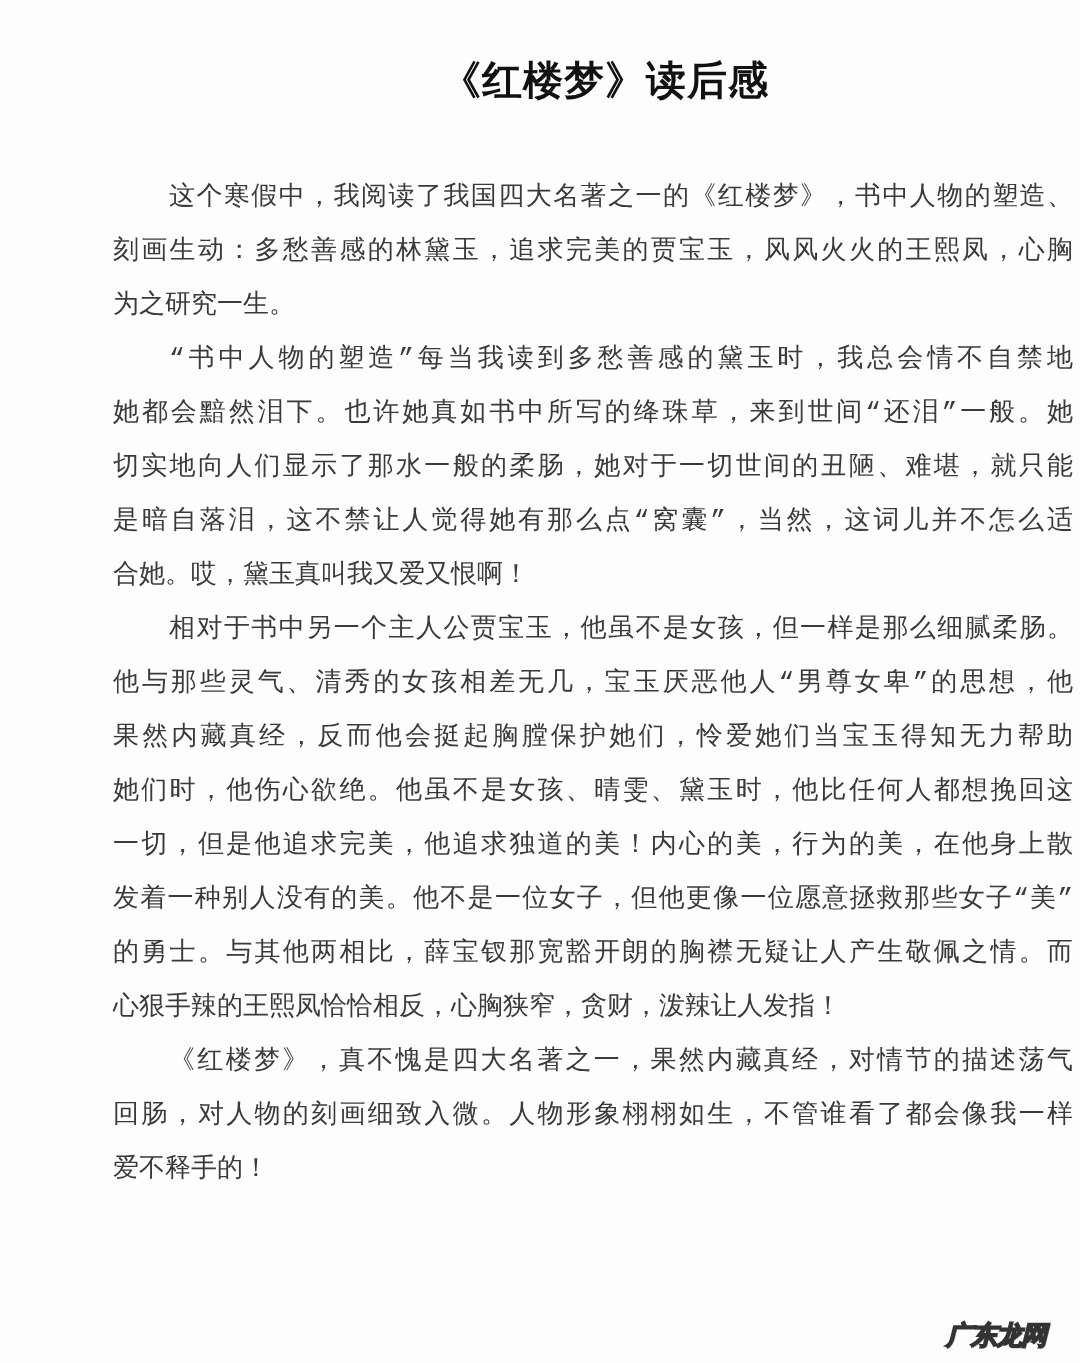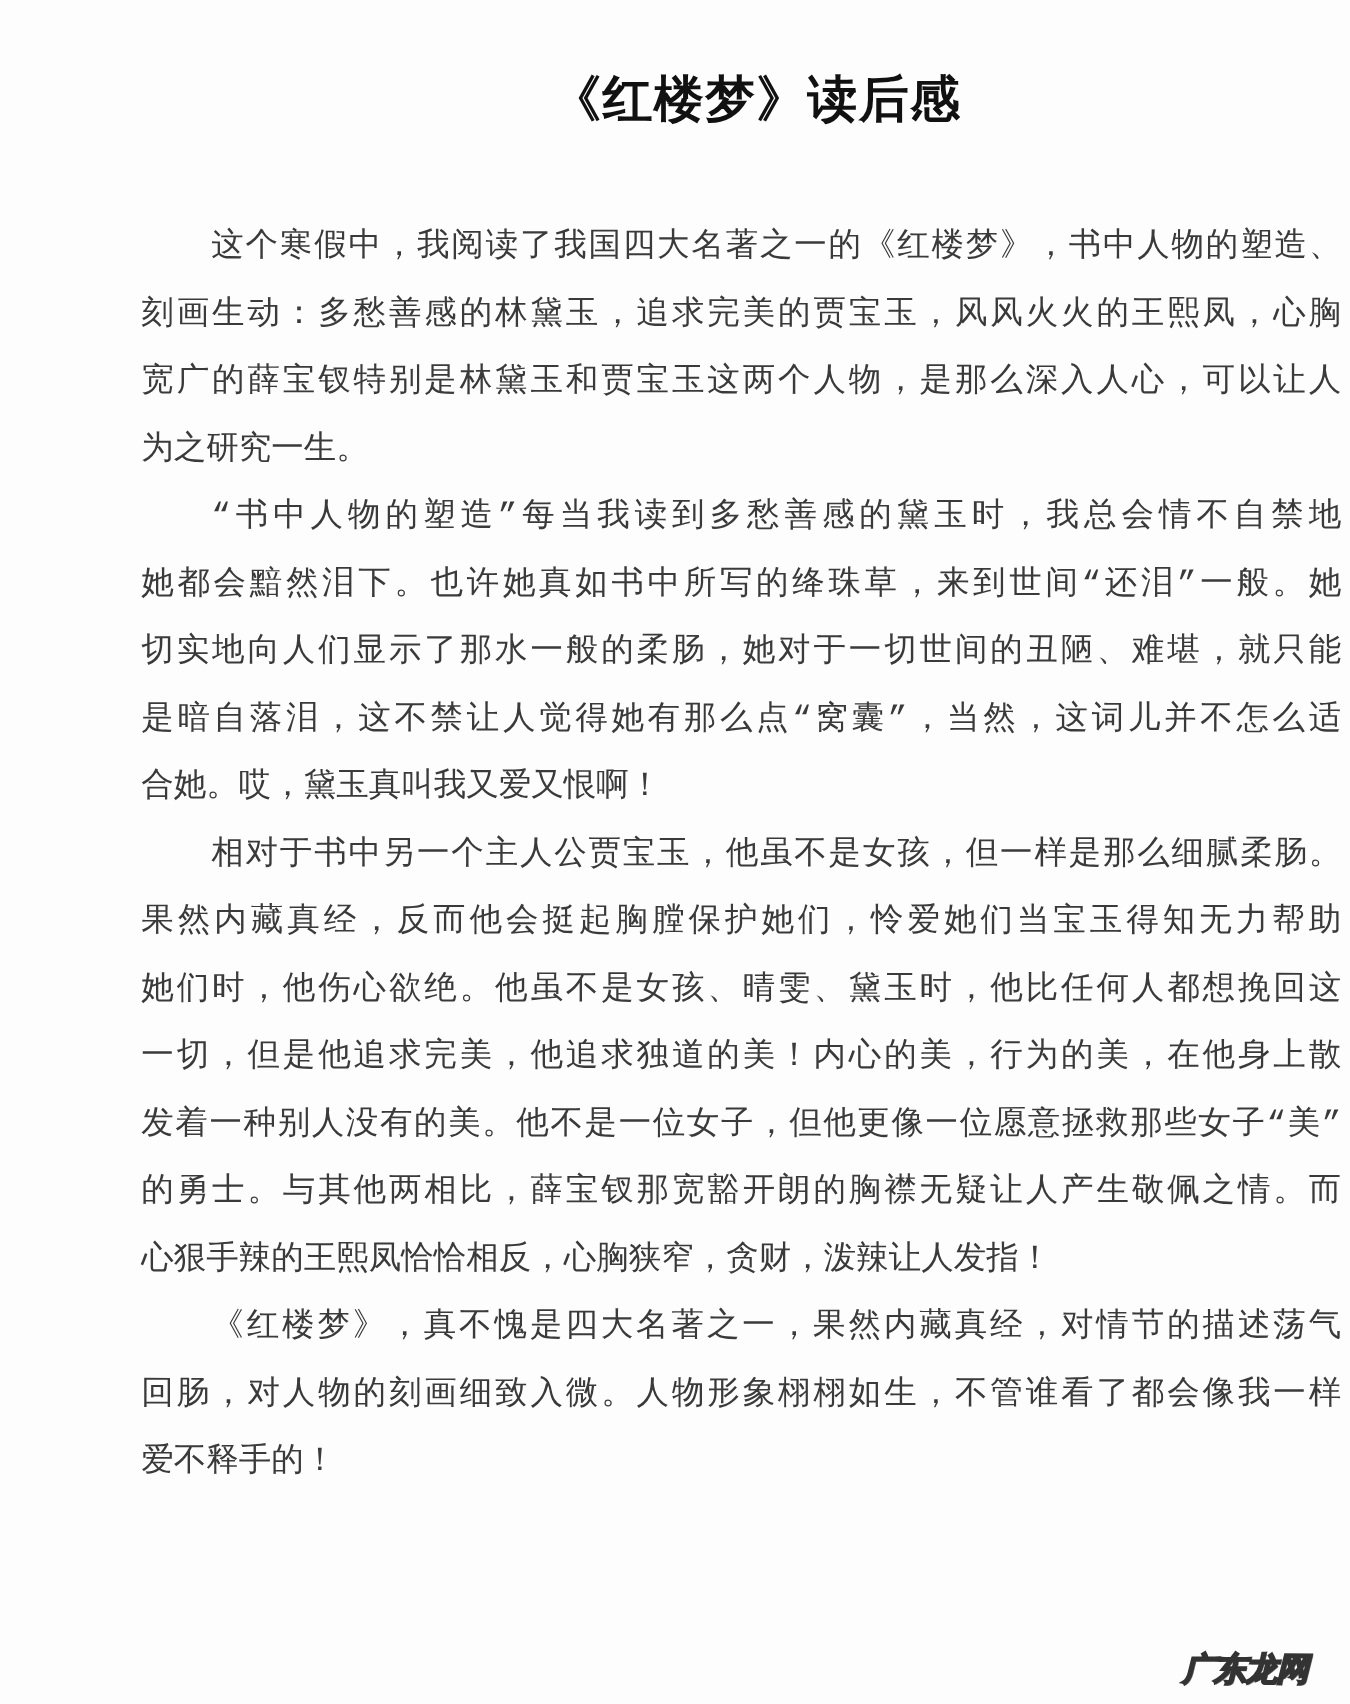--- a/index.html
+++ b/index.html
@@ -75,30 +75,30 @@
 <body>
 
 <div class="page">
 
   <div class="title">《红楼梦》读后感</div>
 
   <div class="body-text">
 
     <div class="line indent">这个寒假中，我阅读了我国四大名著之一的《红楼梦》，书中人物的塑造、</div>
     <div class="line">刻画生动：多愁善感的林黛玉，追求完美的贾宝玉，风风火火的王熙凤，心胸</div>
-    <div class="line">宽广的薛宝钗特别是林黛玉和贾宝玉这两个人物，是那么深入人心，可以让人</div>
     <div class="line last">为之研究一生。</div>
 
     <div class="line indent">“书中人物的塑造”每当我读到多愁善感的黛玉时，我总会情不自禁地</div>
     <div class="line">她都会黯然泪下。也许她真如书中所写的绛珠草，来到世间“还泪”一般。她</div>
     <div class="line">切实地向人们显示了那水一般的柔肠，她对于一切世间的丑陋、难堪，就只能</div>
     <div class="line">是暗自落泪，这不禁让人觉得她有那么点“窝囊”，当然，这词儿并不怎么适</div>
     <div class="line last">合她。哎，黛玉真叫我又爱又恨啊！</div>
 
     <div class="line indent">相对于书中另一个主人公贾宝玉，他虽不是女孩，但一样是那么细腻柔肠。</div>
+    <div class="line">他与那些灵气、清秀的女孩相差无几，宝玉厌恶他人“男尊女卑”的思想，他</div>
     <div class="line">果然内藏真经，反而他会挺起胸膛保护她们，怜爱她们当宝玉得知无力帮助</div>
     <div class="line">她们时，他伤心欲绝。他虽不是女孩、晴雯、黛玉时，他比任何人都想挽回这</div>
     <div class="line">一切，但是他追求完美，他追求独道的美！内心的美，行为的美，在他身上散</div>
     <div class="line">发着一种别人没有的美。他不是一位女子，但他更像一位愿意拯救那些女子“美”</div>
     <div class="line">的勇士。与其他两相比，薛宝钗那宽豁开朗的胸襟无疑让人产生敬佩之情。而</div>
     <div class="line last">心狠手辣的王熙凤恰恰相反，心胸狭窄，贪财，泼辣让人发指！</div>
 
     <div class="line indent">《红楼梦》，真不愧是四大名著之一，果然内藏真经，对情节的描述荡气</div>
     <div class="line">回肠，对人物的刻画细致入微。人物形象栩栩如生，不管谁看了都会像我一样</div>
     <div class="line last">爱不释手的！</div>

